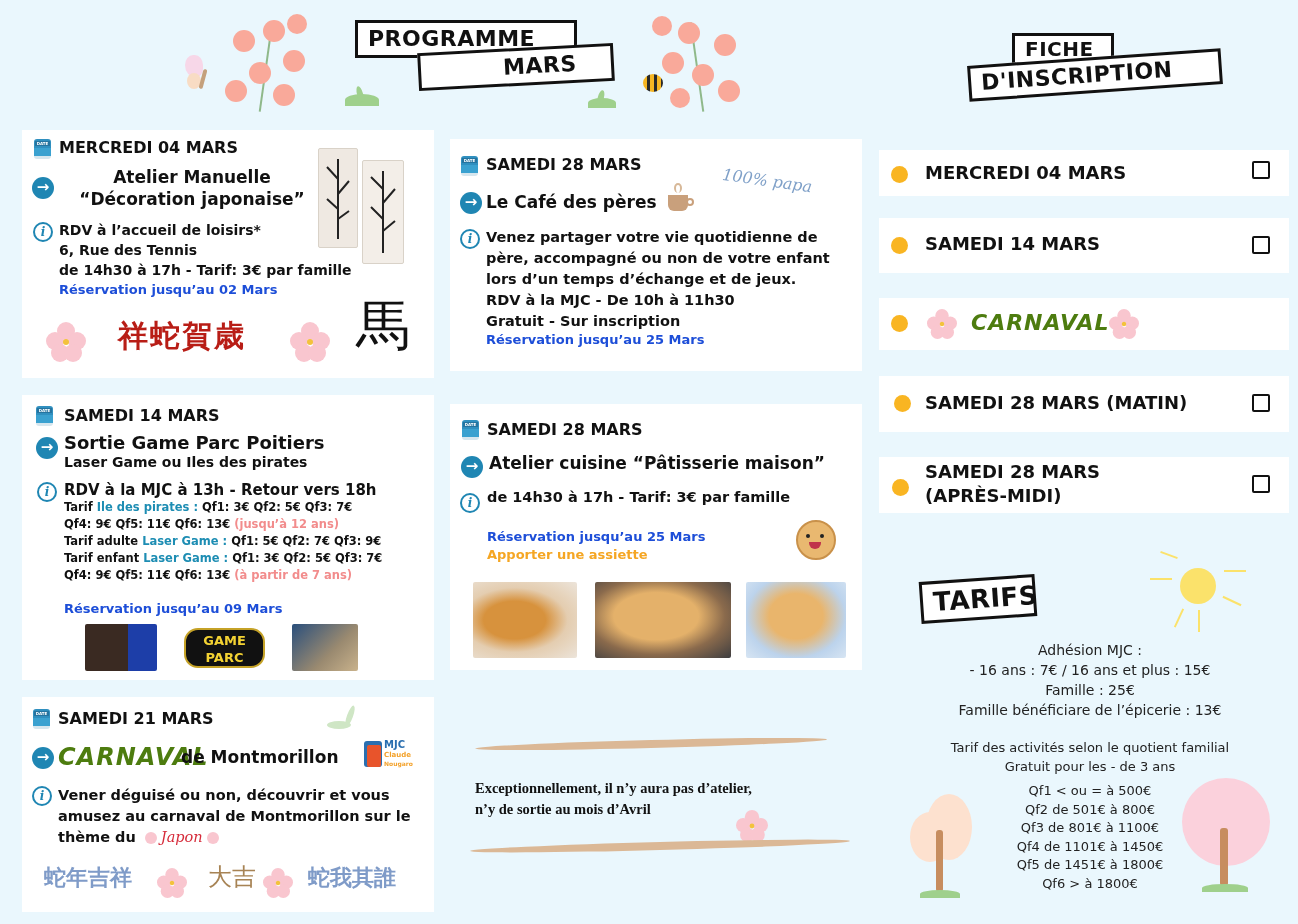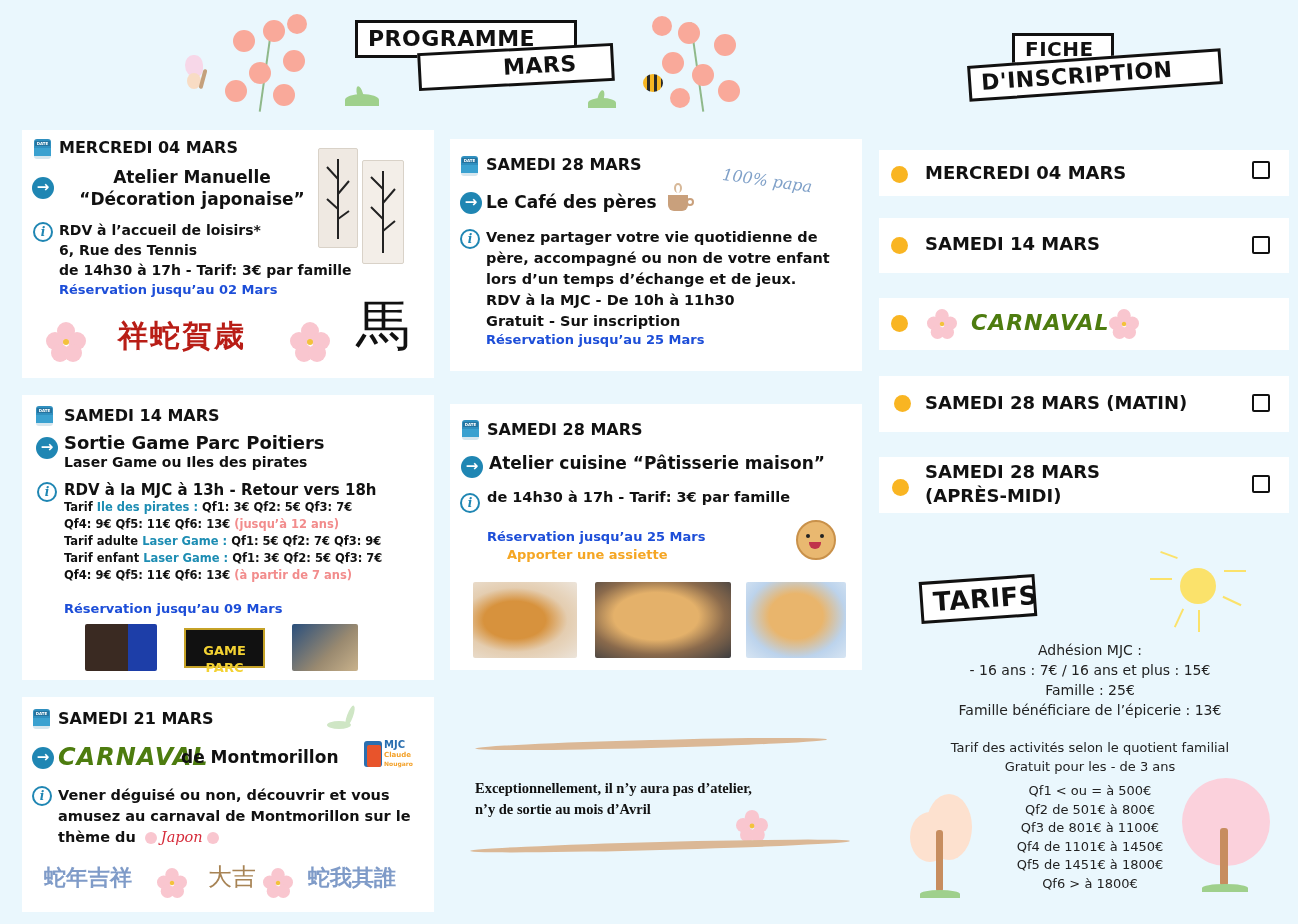--- a/index.html
+++ b/index.html
@@ -36,21 +36,21 @@
     position: absolute; width: 20px; height: 20px; border-radius: 50%;
     border: 2px solid #1f86b3; color: #1f86b3; font-size: 12px;
     line-height: 16px; text-align: center; font-style: italic; font-weight: bold;
     font-family: "DejaVu Serif", serif;
   }
   .date-h { position: absolute; font-weight: bold; font-size: 16px; color: #111; white-space: nowrap; }
   .t-bold { font-weight: bold; color: #111; }
   .resa { color: #1d4ed8; font-weight: bold; font-size: 13px; }
   .pink { color: #f28c8c; }
   .blue { color: #1d8db3; }
-  .orange { color: #f5a623; font-weight: bold; margin-left: 20px; }
+  .orange { color: #f5a623; font-weight: bold; }
   .sakura {
     position: absolute; width: 40px; height: 40px;
   }
   .sakura span {
     position: absolute; width: 18px; height: 18px; border-radius: 50%; background: #f9c6cf;
   }
   .sakura i {
     position: absolute; left: 17px; top: 17px; width: 6px; height: 6px; border-radius: 50%; background: #f3c23c;
   }
   .img-ph { position: absolute; border-radius: 2px; }
@@ -172,21 +172,21 @@
   <div class="abs t-bold" style="left:42px;top:86px;font-size:15px;white-space:nowrap;">RDV à la MJC à 13h - Retour vers 18h</div>
   <div class="abs t-bold" style="left:42px;top:104px;font-size:11.5px;line-height:17px;white-space:nowrap;">
     <div><span>Tarif </span><span class="blue">Ile des pirates :</span><span> Qf1: 3€  Qf2: 5€  Qf3: 7€</span></div>
     <div><span>Qf4: 9€ Qf5: 11€ Qf6: 13€ </span><span class="pink">(jusqu’à 12 ans)</span></div>
     <div><span>Tarif adulte </span><span class="blue">Laser Game :</span><span> Qf1: 5€ Qf2: 7€ Qf3: 9€</span></div>
     <div><span>Tarif enfant </span><span class="blue">Laser Game :</span><span> Qf1: 3€ Qf2: 5€ Qf3: 7€</span></div>
     <div><span>Qf4: 9€ Qf5: 11€ Qf6: 13€ </span><span class="pink">(à partir de 7 ans)</span></div>
   </div>
   <div class="abs resa" style="left:42px;top:206px;">Réservation jusqu’au 09 Mars</div>
   <div class="img-ph" style="left:63px;top:229px;width:72px;height:47px;background:linear-gradient(90deg,#3a2a22 0 60%,#1d3ea8 60%);"></div>
-  <div class="img-ph" style="left:162px;top:233px;width:81px;height:40px;background:#111;border-radius:0;border:2px solid #c5a227;text-align:center;color:#f3d233;font-weight:bold;font-size:13px;line-height:17px;padding-top:12px;">
+  <div class="img-ph" style="left:162px;top:233px;width:81px;height:40px;background:#111;border-radius:14px;border:2px solid #c5a227;text-align:center;color:#f3d233;font-weight:bold;font-size:13px;line-height:17px;padding-top:2px;">
     <div>GAME</div>
     <div>PARC</div>
   </div>
   <div class="img-ph" style="left:270px;top:229px;width:66px;height:47px;background:linear-gradient(135deg,#2a4f7c,#9a8a70 60%,#c9b28c);"></div>
 </div>
 
 <div class="card" style="left:22px;top:697px;width:412px;height:215px;">
   <div class="date-icon" style="left:11px;top:12px;"></div>
   <div class="date-h" style="left:36px;top:12px;">SAMEDI 21 MARS</div>
   <div class="abs" style="left:305px;top:8px;width:44px;height:28px;">

